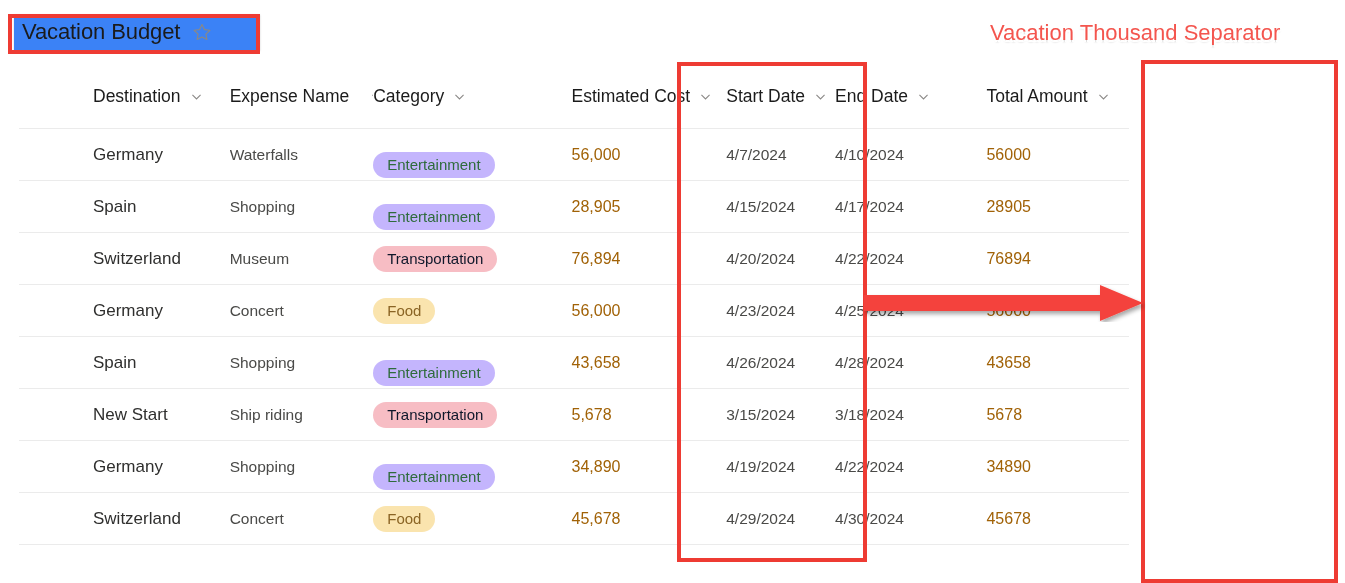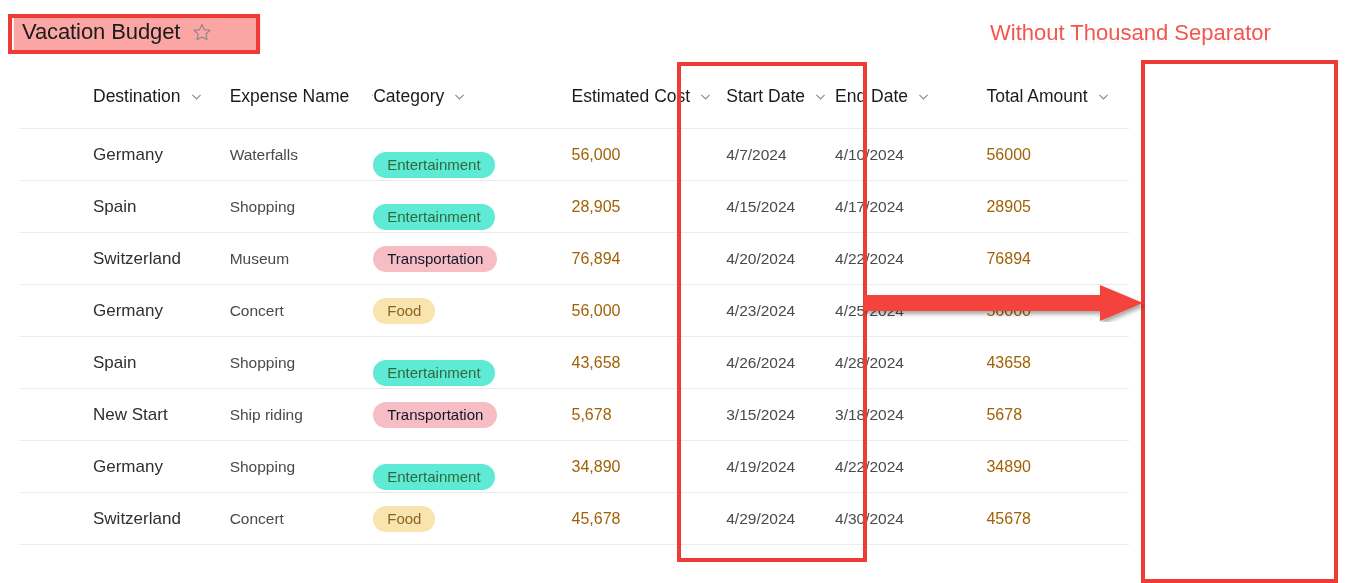--- a/index.html
+++ b/index.html
@@ -21,21 +21,21 @@
 
   
   #title-bar {
     position: absolute;
     left: 14px;
     top: 14px;
     width: 246px;
     height: 36px;
     display: flex;
     align-items: center;
-    background: #fca5a5;
+    background: #3b82f6;
     box-shadow: 0 1px 2px rgba(0,0,0,0.18);
   }
   #list-title {
     font-size: 22px;
     color: #1b1b1b;
     letter-spacing: -0.1px;
     padding-left: 8px;
     white-space: nowrap;
   }
   #favorite-star {
@@ -112,21 +112,21 @@
   .c-dest { font-size: 17px; color: #2f2f2e; }
 
   
   .pill {
     display: inline-block;
     border-radius: 14px;
     padding: 5px 14px 6px;
     font-size: 15px;
     line-height: 1;
   }
-  .pill.entertainment { background: #5eead4; color: #2f6b3c; margin-top: 20px; }
+  .pill.entertainment { background: #c4b5fd; color: #2f6b3c; margin-top: 20px; }
   .pill.transportation { background: #f7bdc4; color: #0f172a; }
   .pill.food { background: #fae4ae; color: #8a6424; }
 
   
   .annot-box {
     position: absolute;
     border: 4px solid #ee3b33;
     box-sizing: border-box;
     pointer-events: none;
   }
@@ -315,21 +315,21 @@
           <div class="sep"></div>
         </div>
       </div>
 
   </div>
 
   <div class="annot-box" id="annot-title-box"></div>
   <div class="annot-box" id="annot-est-box"></div>
   <div class="annot-box" id="annot-total-box"></div>
 
-  <div id="annot-caption">Without Thousand Separator</div>
+  <div id="annot-caption">Vacation Thousand Separator</div>
 
   <div id="annot-arrow">
     <svg width="282" height="38" viewBox="0 0 282 38">
       <defs>
         <filter id="arrowShadow" x="-10%" y="-30%" width="130%" height="180%">
           <feDropShadow dx="2" dy="3" stdDeviation="2" flood-color="#000" flood-opacity="0.35"></feDropShadow>
         </filter>
       </defs>
       <g filter="url(#arrowShadow)">
         <path d="M0 11 L236 11 L236 1 L279 19 L236 37 L236 27 L0 27 Z" fill="#f4433c"></path>

